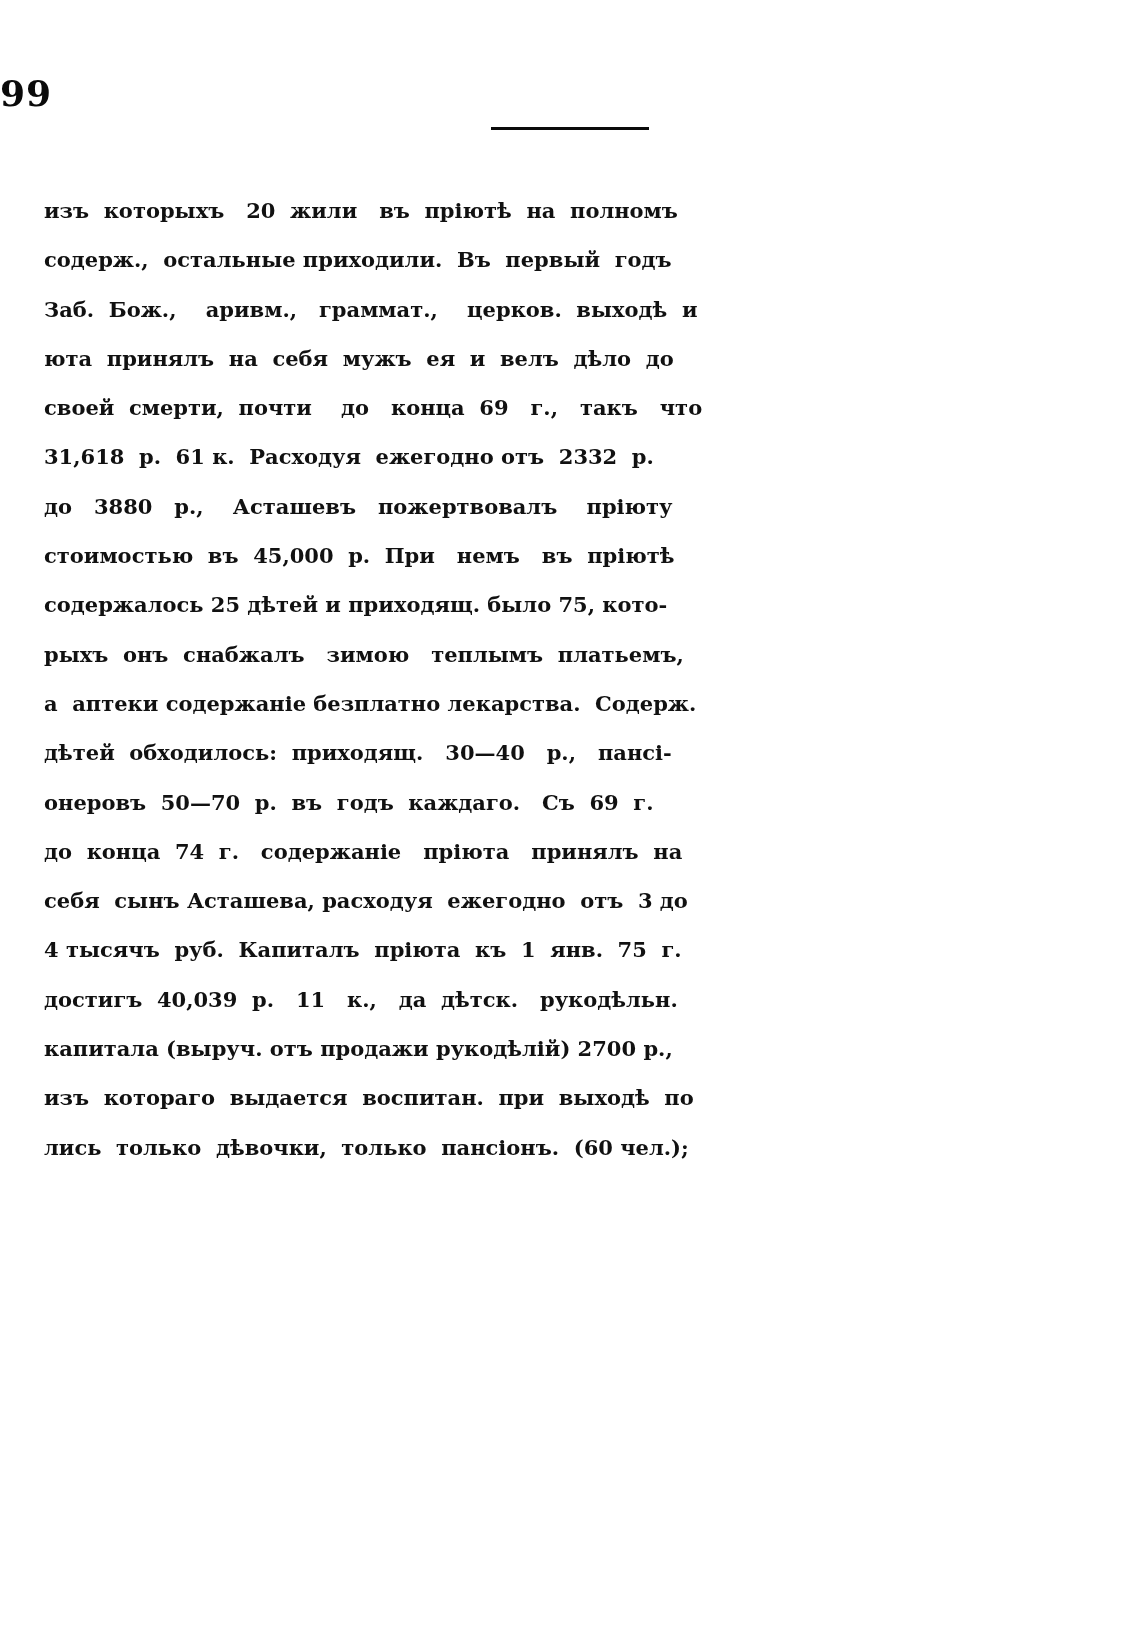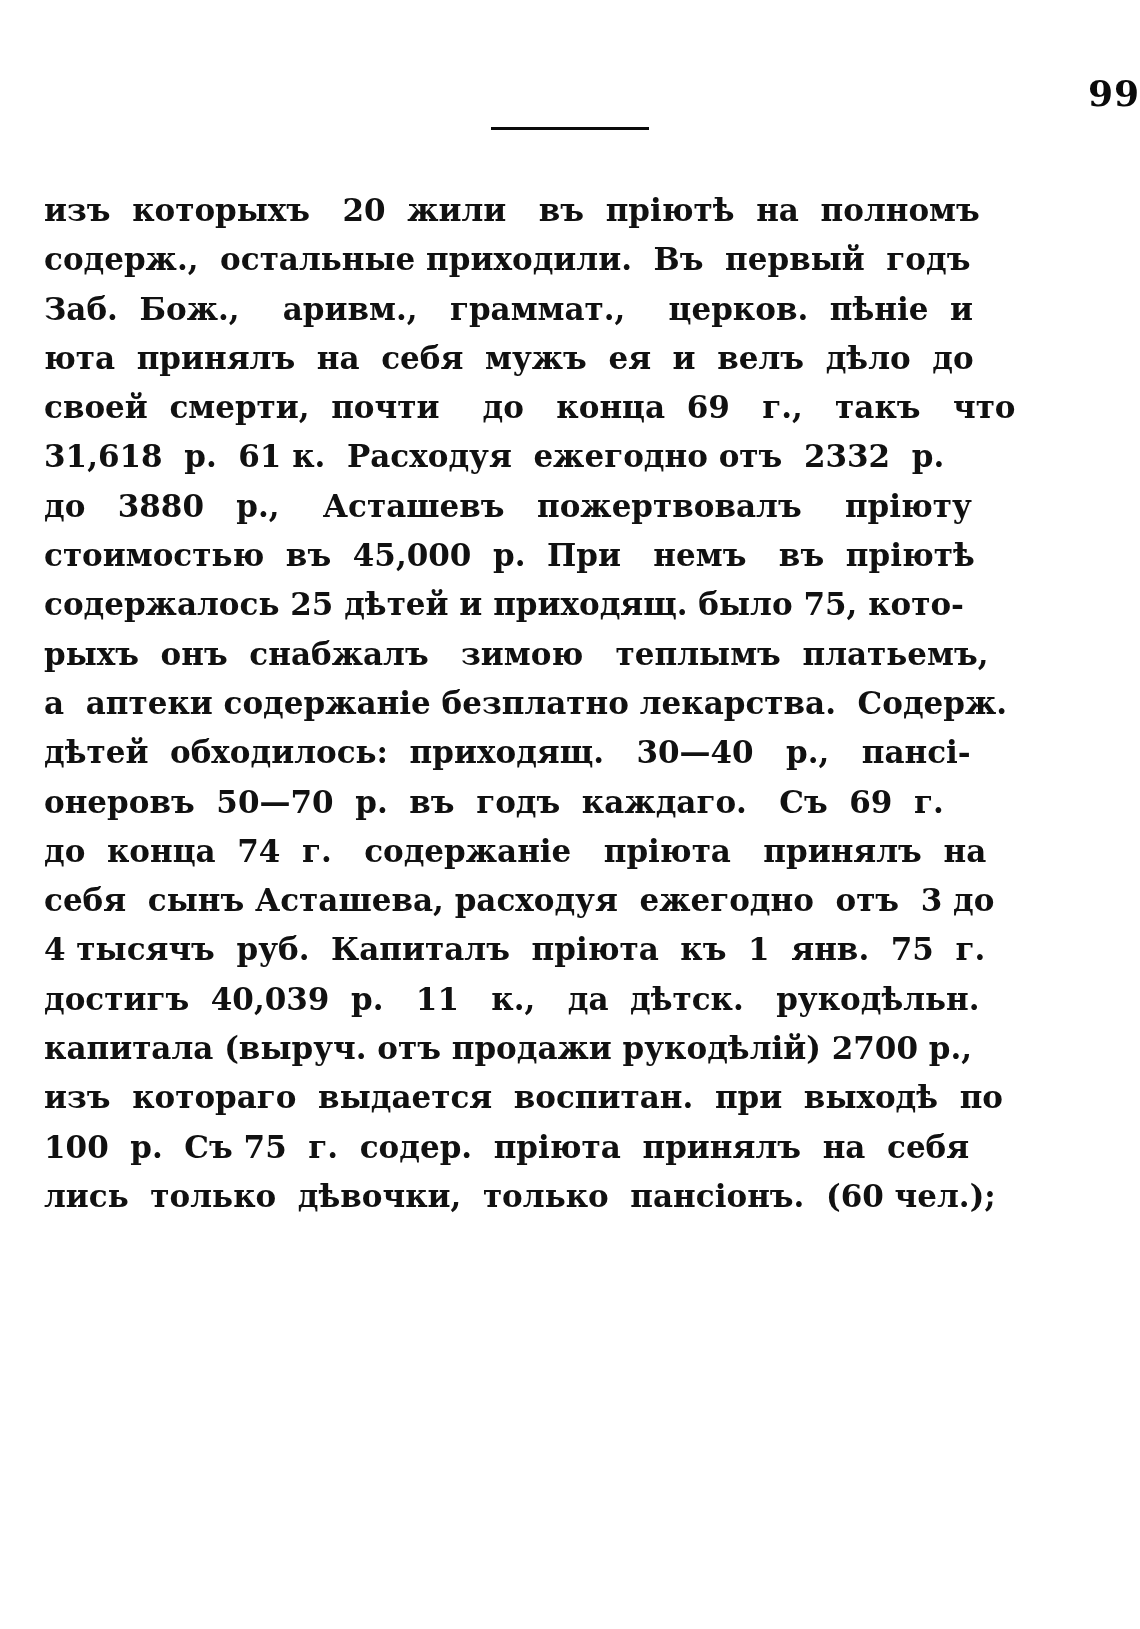--- a/index.html
+++ b/index.html
@@ -15,21 +15,21 @@
     background: #ffffff;
     overflow: hidden;
     font-family: "DejaVu Serif", serif;
     color: #0a0a0a;
   }
   .page-number {
     position: absolute;
     top: 72px;
     left: 0;
     right: 0;
-    text-align: right;
+    text-align: left;
     font-family: "DejaVu Serif", serif;
     font-size: 36px;
     font-weight: 700;
     letter-spacing: 1px;
   }
   .header-rule {
     position: absolute;
     top: 127px;
     left: 50%;
     transform: translateX(-50%);
@@ -38,54 +38,53 @@
     background: #0a0a0a;
   }
   .body-text {
     position: absolute;
     top: 186px;
     left: 44px;
     width: 852px;
   }
   .line {
     font-family: "DejaVu Serif", serif;
-    font-size: 31px;
+    font-size: 21px;
     font-weight: 700;
     line-height: 49.3px;
     white-space: pre;
     letter-spacing: 0px;
     color: #111111;
   }
   
 </style>
 </head>
 <body>
 
 <div class="page">
 
   <div class="page-number">99</div>
   <div class="header-rule"></div>
 
   <div class="body-text">
     <div class="line">изъ  которыхъ   20  жили   въ  пріютѣ  на  полномъ</div>
     <div class="line">содерж.,  остальные приходили.  Въ  первый  годъ</div>
-    <div class="line">Заб.  Бож.,    аривм.,   граммат.,    церков.  пѣніе  и</div>
+    <div class="line">Заб.  Бож.,    аривм.,   граммат.,    церков.  выходѣ  и</div>
     <div class="line">юта  принялъ  на  себя  мужъ  ея  и  велъ  дѣло  до</div>
     <div class="line">своей  смерти,  почти    до   конца  69   г.,   такъ   что</div>
     <div class="line">31,618  р.  61 к.  Расходуя  ежегодно отъ  2332  р.</div>
     <div class="line">до   3880   р.,    Асташевъ   пожертвовалъ    пріюту</div>
     <div class="line">стоимостью  въ  45,000  р.  При   немъ   въ  пріютѣ</div>
     <div class="line">содержалось 25 дѣтей и приходящ. было 75, кото-</div>
     <div class="line">рыхъ  онъ  снабжалъ   зимою   теплымъ  платьемъ,</div>
     <div class="line">а  аптеки содержаніе безплатно лекарства.  Содерж.</div>
     <div class="line">дѣтей  обходилось:  приходящ.   30—40   р.,   пансі-</div>
     <div class="line">онеровъ  50—70  р.  въ  годъ  каждаго.   Съ  69  г.</div>
     <div class="line">до  конца  74  г.   содержаніе   пріюта   принялъ  на</div>
     <div class="line">себя  сынъ Асташева, расходуя  ежегодно  отъ  3 до</div>
     <div class="line">4 тысячъ  руб.  Капиталъ  пріюта  къ  1  янв.  75  г.</div>
     <div class="line">достигъ  40,039  р.   11   к.,   да  дѣтск.   рукодѣльн.</div>
     <div class="line">капитала (выруч. отъ продажи рукодѣлій) 2700 р.,</div>
     <div class="line">изъ  котораго  выдается  воспитан.  при  выходѣ  по</div>
-    <div class="line">100  р.  Съ 75  г.  содер.  пріюта  принялъ  на  себя</div>
     <div class="line">лись  только  дѣвочки,  только  пансіонъ.  (60 чел.);</div>
   </div>
 
 </div>
 
 </body></html>

